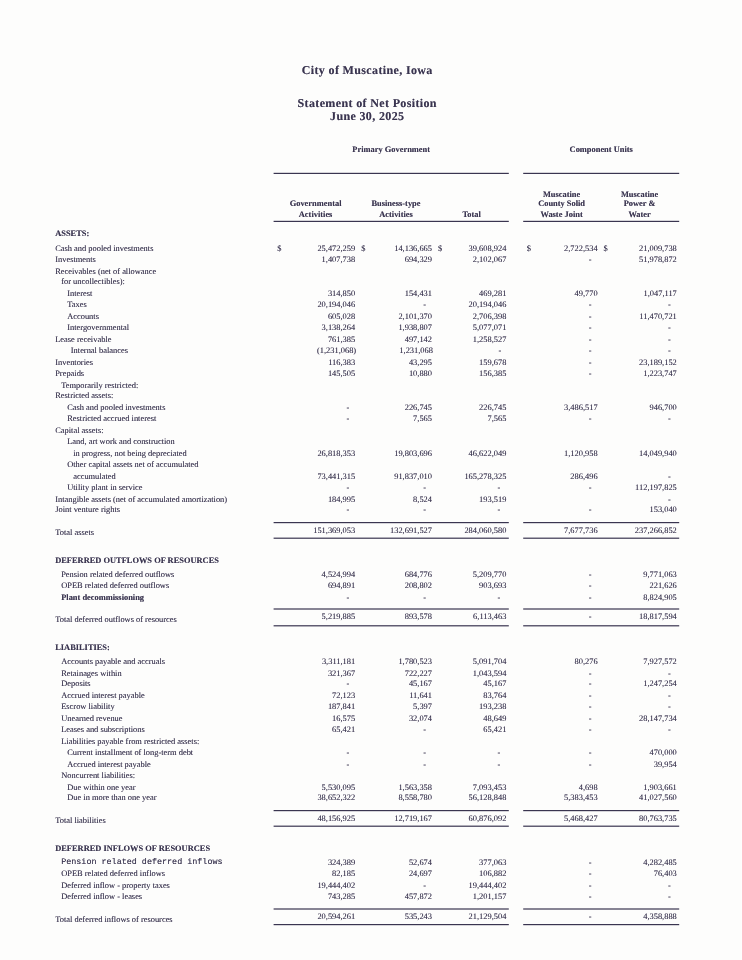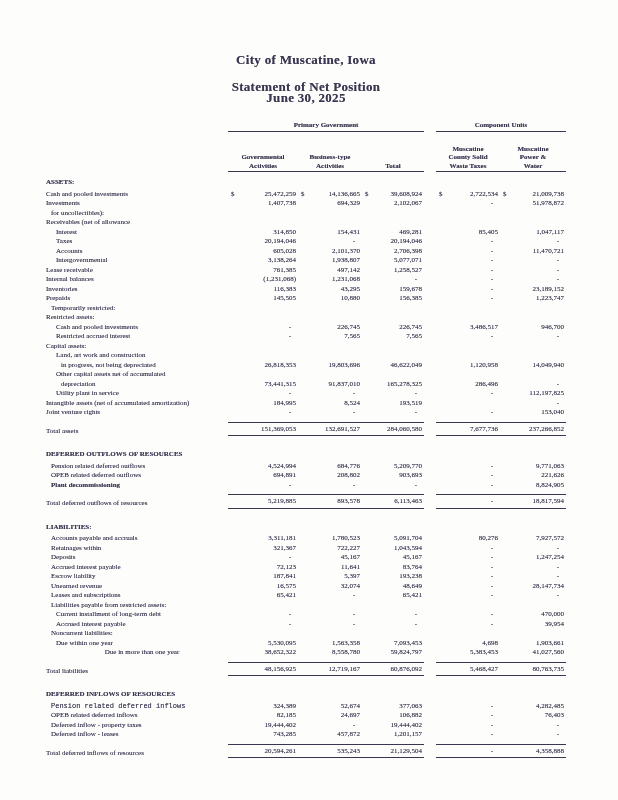--- a/index.html
+++ b/index.html
@@ -9,38 +9,38 @@
     box-sizing:border-box;
     padding:55px 52px 0 46px;
     background:#fdfdfc;
     font-family:"Liberation Serif","DejaVu Serif",serif;
     color:#3a3550;
     font-size:7px;
     line-height:9.5px;
     overflow:hidden;
     text-shadow:0 0 .4px rgba(58,53,80,.55);
   }
-  .title-block{text-align:center;font-weight:bold;font-size:13px;letter-spacing:.3px;}
+  .title-block{text-align:center;font-weight:bold;font-size:10px;letter-spacing:.3px;}
   .title-line1{margin-bottom:16px;}
   .title-line2,.title-line3{line-height:11px;}
 
   .row{display:flex;align-items:flex-end;}
   .lbl{width:182px;box-sizing:border-box;white-space:nowrap;overflow:hidden;}
   .grp{display:flex;box-sizing:border-box;}
   .grp1{width:196px;}
   .gap{width:12px;}
   .grp2{width:130px;}
   .c1{width:70px;}.c2{width:64px;}.c3{width:62px;}.c4{width:64px;}.c5{width:66px;}
   .cell{position:relative;display:flex;justify-content:flex-end;box-sizing:border-box;}
   .cell .ds{position:absolute;left:3px;bottom:0;}
   .cell .val{text-align:right;padding-right:2px;white-space:nowrap;}
   .cell .val.dash{padding-right:7px;}
 
   .thead{margin-top:18px;}
-  .ghead{display:block;text-align:center;font-weight:bold;border-bottom:1px solid #3a3550;padding-bottom:1px;}
+  .ghead{display:block;text-align:center;font-weight:bold;border-bottom:1px solid #3a3550;padding-bottom:14px;}
   .chead-row{margin-top:2px;}
   .chead{display:flex;align-items:flex-end;min-height:36px;border-bottom:1px solid #3a3550;padding-bottom:1px;}
   .col-head{text-align:center;font-weight:bold;line-height:8.5px;box-sizing:border-box;}
 
   .section{margin-top:14px;}
   .section.first{margin-top:6px;}
   .sec-header{font-weight:bold;margin-bottom:2px;line-height:9.5px;}
   .body-row{height:9.5px;}
   .total-row{margin-top:4px;height:auto;}
   .total-row .grp{border-top:1px solid #3a3550;border-bottom:1.2px solid #3a3550;padding-top:2px;padding-bottom:1px;}
@@ -79,21 +79,21 @@
           </div>
           <div class="col-head c3">
             <div>Total</div>
           </div>
         </div>
       <div class="gap"></div>
       <div class="grp2 chead">
           <div class="col-head c4">
             <div>Muscatine</div>
             <div>County  Solid</div>
-            <div>Waste  Taxes</div>
+            <div>Waste  Joint</div>
           </div>
           <div class="col-head c5">
             <div>Muscatine</div>
             <div>Power &amp;</div>
             <div>Water</div>
           </div>
         </div>
     </div>
   </div>
 
@@ -150,20 +150,48 @@
               <span class="ds"></span>
               <span class="val dash">-</span>
             </div>
       <div class="cell c5">
               <span class="ds"></span>
               <span class="val">51,978,872</span>
             </div>
     </div>
   </div>
         <div class="row body-row">
+    <div class="lbl" style="padding-left: 0px;">Receivables (net of allowance</div>
+    <div class="grp grp1">
+      <div class="cell c1">
+              <span class="ds"></span>
+              <span class="val"></span>
+            </div>
+      <div class="cell c2">
+              <span class="ds"></span>
+              <span class="val"></span>
+            </div>
+      <div class="cell c3">
+              <span class="ds"></span>
+              <span class="val"></span>
+            </div>
+    </div>
+    <div class="gap"></div>
+    <div class="grp grp2">
+      <div class="cell c4">
+              <span class="ds"></span>
+              <span class="val"></span>
+            </div>
+      <div class="cell c5">
+              <span class="ds"></span>
+              <span class="val"></span>
+            </div>
+    </div>
+  </div>
+        <div class="row body-row">
     <div class="lbl" style="padding-left: 5px;">for uncollectibles):</div>
     <div class="grp grp1">
       <div class="cell c1">
               <span class="ds"></span>
               <span class="val"></span>
             </div>
       <div class="cell c2">
               <span class="ds"></span>
               <span class="val"></span>
             </div>
@@ -178,68 +206,40 @@
               <span class="ds"></span>
               <span class="val"></span>
             </div>
       <div class="cell c5">
               <span class="ds"></span>
               <span class="val"></span>
             </div>
     </div>
   </div>
         <div class="row body-row">
-    <div class="lbl" style="padding-left: 0px;">Receivables (net of allowance</div>
-    <div class="grp grp1">
-      <div class="cell c1">
-              <span class="ds"></span>
-              <span class="val"></span>
-            </div>
-      <div class="cell c2">
-              <span class="ds"></span>
-              <span class="val"></span>
-            </div>
-      <div class="cell c3">
-              <span class="ds"></span>
-              <span class="val"></span>
-            </div>
-    </div>
-    <div class="gap"></div>
-    <div class="grp grp2">
-      <div class="cell c4">
-              <span class="ds"></span>
-              <span class="val"></span>
-            </div>
-      <div class="cell c5">
-              <span class="ds"></span>
-              <span class="val"></span>
-            </div>
-    </div>
-  </div>
-        <div class="row body-row">
     <div class="lbl" style="padding-left: 10px;">Interest</div>
     <div class="grp grp1">
       <div class="cell c1">
               <span class="ds"></span>
               <span class="val">314,850</span>
             </div>
       <div class="cell c2">
               <span class="ds"></span>
               <span class="val">154,431</span>
             </div>
       <div class="cell c3">
               <span class="ds"></span>
               <span class="val">469,281</span>
             </div>
     </div>
     <div class="gap"></div>
     <div class="grp grp2">
       <div class="cell c4">
               <span class="ds"></span>
-              <span class="val">85,405</span>
+              <span class="val">49,770</span>
             </div>
       <div class="cell c5">
               <span class="ds"></span>
               <span class="val">1,047,117</span>
             </div>
     </div>
   </div>
         <div class="row body-row">
     <div class="lbl" style="padding-left: 10px;">Taxes</div>
     <div class="grp grp1">
@@ -346,21 +346,21 @@
               <span class="ds"></span>
               <span class="val dash">-</span>
             </div>
       <div class="cell c5">
               <span class="ds"></span>
               <span class="val dash">-</span>
             </div>
     </div>
   </div>
         <div class="row body-row">
-    <div class="lbl" style="padding-left: 0px;">Internal balances</div>
+    <div class="lbl" style="padding-left: 0px; margin-left: 13px;">Internal balances</div>
     <div class="grp grp1">
       <div class="cell c1">
               <span class="ds"></span>
               <span class="val">(1,231,068)</span>
             </div>
       <div class="cell c2">
               <span class="ds"></span>
               <span class="val">1,231,068</span>
             </div>
       <div class="cell c3">
@@ -654,21 +654,21 @@
               <span class="ds"></span>
               <span class="val"></span>
             </div>
       <div class="cell c5">
               <span class="ds"></span>
               <span class="val"></span>
             </div>
     </div>
   </div>
         <div class="row body-row">
-    <div class="lbl" style="padding-left: 15px;">depreciation</div>
+    <div class="lbl" style="padding-left: 15px;">accumulated</div>
     <div class="grp grp1">
       <div class="cell c1">
               <span class="ds"></span>
               <span class="val">73,441,315</span>
             </div>
       <div class="cell c2">
               <span class="ds"></span>
               <span class="val">91,837,010</span>
             </div>
       <div class="cell c3">
@@ -1248,33 +1248,33 @@
               <span class="ds"></span>
               <span class="val">4,698</span>
             </div>
       <div class="cell c5">
               <span class="ds"></span>
               <span class="val">1,903,661</span>
             </div>
     </div>
   </div>
         <div class="row body-row">
-    <div class="lbl" style="padding-left: 10px; text-align: center;">Due in more than one year</div>
+    <div class="lbl" style="padding-left: 10px;">Due in more than one year</div>
     <div class="grp grp1">
       <div class="cell c1">
               <span class="ds"></span>
               <span class="val">38,652,322</span>
             </div>
       <div class="cell c2">
               <span class="ds"></span>
               <span class="val">8,558,780</span>
             </div>
       <div class="cell c3">
               <span class="ds"></span>
-              <span class="val">59,824,797</span>
+              <span class="val">56,128,848</span>
             </div>
     </div>
     <div class="gap"></div>
     <div class="grp grp2">
       <div class="cell c4">
               <span class="ds"></span>
               <span class="val">5,383,453</span>
             </div>
       <div class="cell c5">
               <span class="ds"></span>

